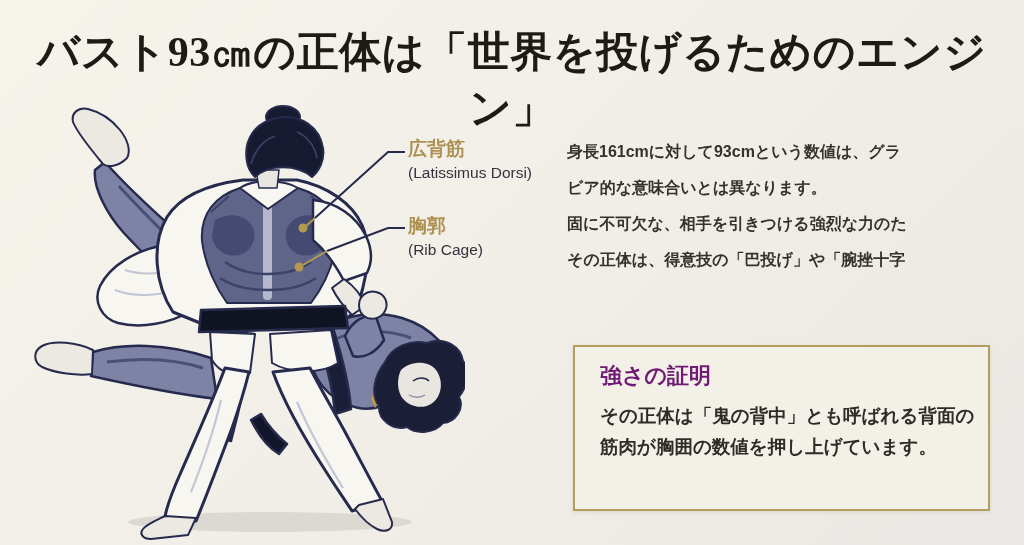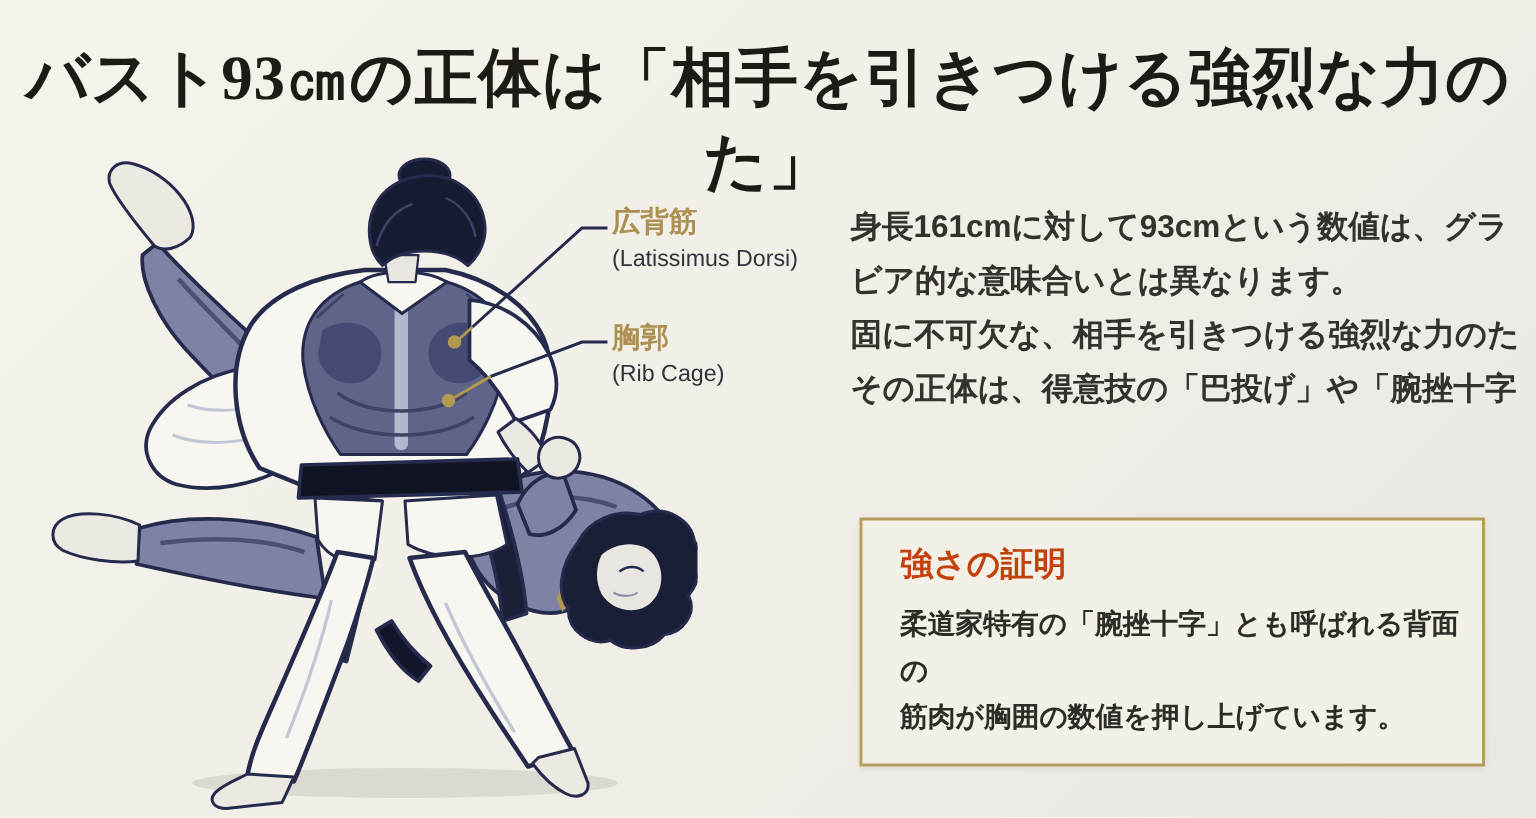--- a/index.html
+++ b/index.html
@@ -21,42 +21,42 @@
     color:#1e1b17;
   }
   .illustration { position:absolute; left:15px; top:100px; width:450px; height:440px; }
   .anat-label { position:absolute; line-height:1.1; }
   .anat-label .jp { font-size:19px; font-weight:700; color:#ad9152; display:block; }
   .anat-label .en { font-size:15.5px; font-weight:400; color:#35323e; display:block; margin-top:4px;text-align:right; }
   #label-lat { left:408px; top:139px; }
   #label-rib { left:408px; top:216px; }
   .main-text {
     position:absolute; left:567px; top:134px; width:452px;
-    font-size:21px; line-height:36px; color:#35312d; font-weight:700;
+    font-size:16px; line-height:36px; color:#35312d; font-weight:700;
   }
   .main-text .gold { color:#ad9152; }
   .info-box {
     position:absolute; left:573px; top:345px; width:417px; height:166px;
     background:#f3f0e8;
     border:2px solid #b59d5e;
     box-shadow:0 1px 4px rgba(90,80,60,0.12);
   }
   .info-box .box-title {
-    margin:14px 0 0 25px; font-size:22px; font-weight:700; color:#c2410c;
+    margin:14px 0 0 25px; font-size:22px; font-weight:700; color:#701a75;
   }
   .info-box .box-body {
     margin:9px 0 0 25px; font-size:18.5px; line-height:31px; color:#2f2c28; font-weight:700;
   }
 </style>
 </head>
 <body>
 
 <div class="stage">
 
-  <h1 class="title">バスト93㎝の正体は「相手を引きつける強烈な力のた」</h1>
+  <h1 class="title">バスト93㎝の正体は「世界を投げるためのエンジン」</h1>
 
   <svg class="illustration" viewBox="0 0 450 440" aria-hidden="true">
 
     <ellipse cx="255" cy="422" rx="142" ry="10" fill="#dcd9d2"></ellipse>
 
     <g stroke="#262b4d" stroke-width="2.5" stroke-linejoin="round">
 
       <path d="M90,62 C104,78 135,108 162,132 C180,148 198,166 208,182 L176,204 C158,182 132,158 108,132 C92,114 78,88 80,70 Z" fill="#7e83a6"></path>
       <path d="M104,86 C120,104 146,130 168,152" fill="none" stroke="#4a4f76" stroke-width="3"></path>
 
@@ -144,18 +144,18 @@
   <div class="main-text">
     <div>身長161cmに対して93cmという数値は、グラ</div>
     <div>ビア的な意味合いとは異なります。</div>
     <div>固に不可欠な、相手を引きつける強烈な力のた</div>
     <div>その正体は、得意技の「巴投げ」や「腕挫十字</div>
   </div>
 
   <div class="info-box">
     <div class="box-title">強さの証明</div>
     <div class="box-body">
-      <div>柔道家特有の「腕挫十字」とも呼ばれる背面の</div>
+      <div>その正体は「鬼の背中」とも呼ばれる背面の</div>
       <div>筋肉が胸囲の数値を押し上げています。</div>
     </div>
   </div>
 
 </div>
 
 </body></html>

